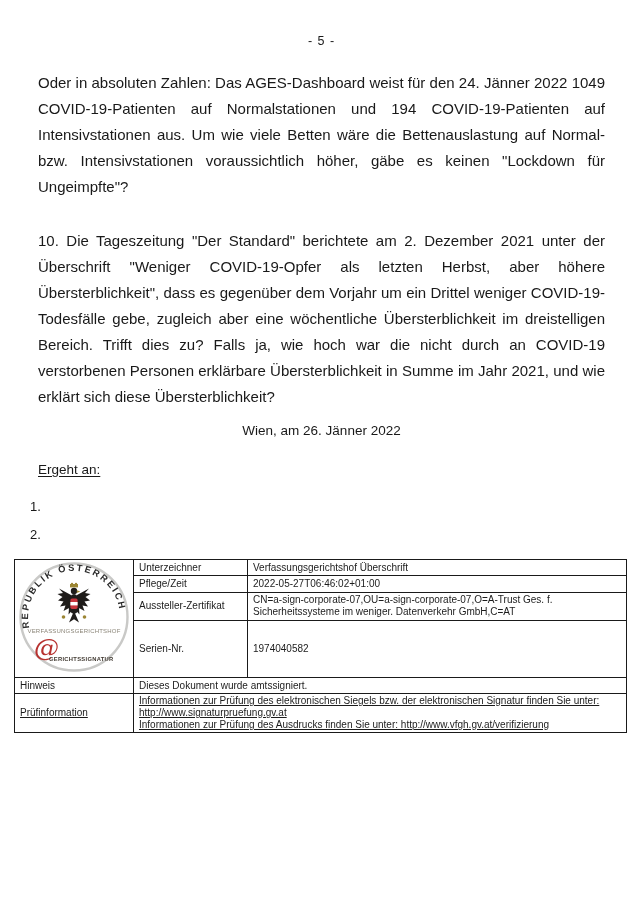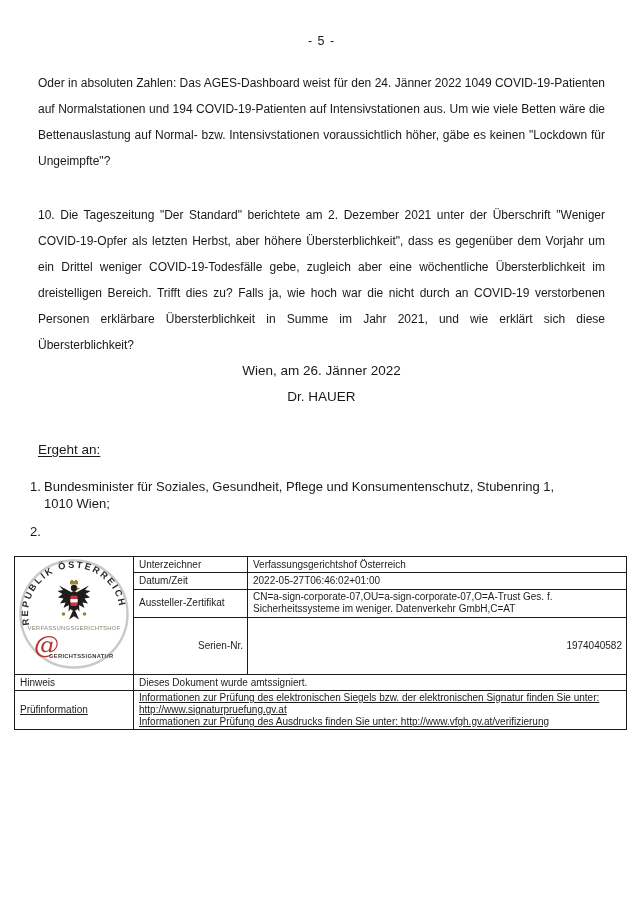--- a/index.html
+++ b/index.html
@@ -16,34 +16,34 @@
   }
   .content { padding: 0 36px 0 38px; }
   .page-number {
     padding-top: 34px;
     text-align: center;
     font-size: 12.5px;
     line-height: 14px;
     letter-spacing: 1px;
   }
   .body-par {
-    font-size: 12px;
+    font-size: 15px;
     line-height: 26px;
     text-align: justify;
   }
   .par-1 { margin-top: 22px; }
   .par-2 { margin-top: 28px; }
   .closing-block {
-    margin-top: 0px;
+    margin-top: 8px;
     text-align: center;
     font-size: 13.5px;
     line-height: 26px;
   }
   .ergeht {
-    margin-top: 31px;
+    margin-top: 17px;
     font-size: 13.5px;
     line-height: 17px;
     text-decoration: underline;
     text-underline-offset: 2px;
   }
   .dist-list { margin-top: 20px; margin-left: -8px; }
   .dist-item {
     display: flex;
     font-size: 13px;
     line-height: 17px;
@@ -69,47 +69,44 @@
   .sig-table td.seal-cell {
     width: 119px;
     padding: 1px;
     text-align: center;
     vertical-align: middle;
   }
   .sig-table td.lbl { width: 114px; }
   .sig-table td.val { white-space: pre-line; }
   tr.r-small  td { height: 16px; }
   tr.r-med    td { height: 27px; }
-  tr.r-tall   td { height: 56px; text-align: right; }
+  tr.r-tall   td { height: 56px; }
   tr.r-info   td { height: 38px; text-decoration: underline; }
   .seal-wrap { display: inline-block; width: 112px; height: 112px; }
 </style>
 </head>
 <body>
 
 <div class="page">
   <div class="content">
     <div class="page-number">- 5 -</div>
 
     <p class="body-par par-1">Oder in absoluten Zahlen: Das AGES-Dashboard weist für den 24. Jänner 2022 1049 COVID-19-Patienten auf Normalstationen und 194 COVID-19-Patienten auf Intensivstationen aus. Um wie viele Betten wäre die Bettenauslastung auf Normal- bzw. Intensivstationen voraussichtlich höher, gäbe es keinen "Lockdown für Ungeimpfte"?</p>
 
     <p class="body-par par-2">10. Die Tageszeitung "Der Standard" berichtete am 2. Dezember 2021 unter der Überschrift "Weniger COVID-19-Opfer als letzten Herbst, aber höhere Übersterblichkeit", dass es gegenüber dem Vorjahr um ein Drittel weniger COVID-19-Todesfälle gebe, zugleich aber eine wöchentliche Übersterblichkeit im dreistelligen Bereich. Trifft dies zu? Falls ja, wie hoch war die nicht durch an COVID-19 verstorbenen Personen erklärbare Übersterblichkeit in Summe im Jahr 2021, und wie erklärt sich diese Übersterblichkeit?</p>
 
     <div class="closing-block">
       <div>Wien, am 26. Jänner 2022</div>
-      <div>Dr. HAUER</div>
     </div>
 
     <div class="ergeht">Ergeht an:</div>
 
     <div class="dist-list">
       <div class="dist-item">
         <span class="num">1.</span>
-        <div class="itxt">Bundesminister für Soziales, Gesundheit, Pflege und Konsumentenschutz, Stubenring 1,
-1010 Wien;</div>
       </div>
       <div class="dist-item">
         <span class="num">2.</span>
       </div>
     </div>
   </div>
 
   <table class="sig-table">
     <tbody>
       <tr class="r-small">
@@ -136,24 +133,24 @@
                 <rect x="52.4" y="37.5" width="7.2" height="10.4" rx="1.6" fill="#c8353c"></rect>
                 <rect x="52.4" y="41" width="7.2" height="3.4" fill="#ffffff"></rect>
               </g>
               <text x="56" y="71.5" text-anchor="middle" font-size="6" letter-spacing="0.2" fill="#8b8578" font-family="Liberation Sans, DejaVu Sans, sans-serif">VERFASSUNGSGERICHTSHOF</text>
               <text x="16" y="95" font-size="25" font-style="italic" fill="#b73230" font-family="DejaVu Serif, serif">@</text>
               <text x="31" y="100" font-size="5.8" font-weight="bold" letter-spacing="0.3" fill="#403931" font-family="Liberation Sans, DejaVu Sans, sans-serif">GERICHTSSIGNATUR</text>
             </svg>
           </span>
         </td>
         <td class="lbl">Unterzeichner</td>
-        <td class="val">Verfassungsgerichtshof Österreich</td>
+        <td class="val">Verfassungsgerichtshof Überschrift</td>
       </tr>
       <tr class="r-small">
-        <td class="lbl">Datum/Zeit</td>
+        <td class="lbl">Pflege/Zeit</td>
         <td class="val">2022-05-27T06:46:02+01:00</td>
       </tr>
       <tr class="r-med">
         <td class="lbl">Aussteller-Zertifikat</td>
         <td class="val">CN=a-sign-corporate-07,OU=a-sign-corporate-07,O=A-Trust Ges. f.
 Sicherheitssysteme im weniger. Datenverkehr GmbH,C=AT</td>
       </tr>
       <tr class="r-tall">
         <td class="lbl">Serien-Nr.</td>
         <td class="val">1974040582</td>

